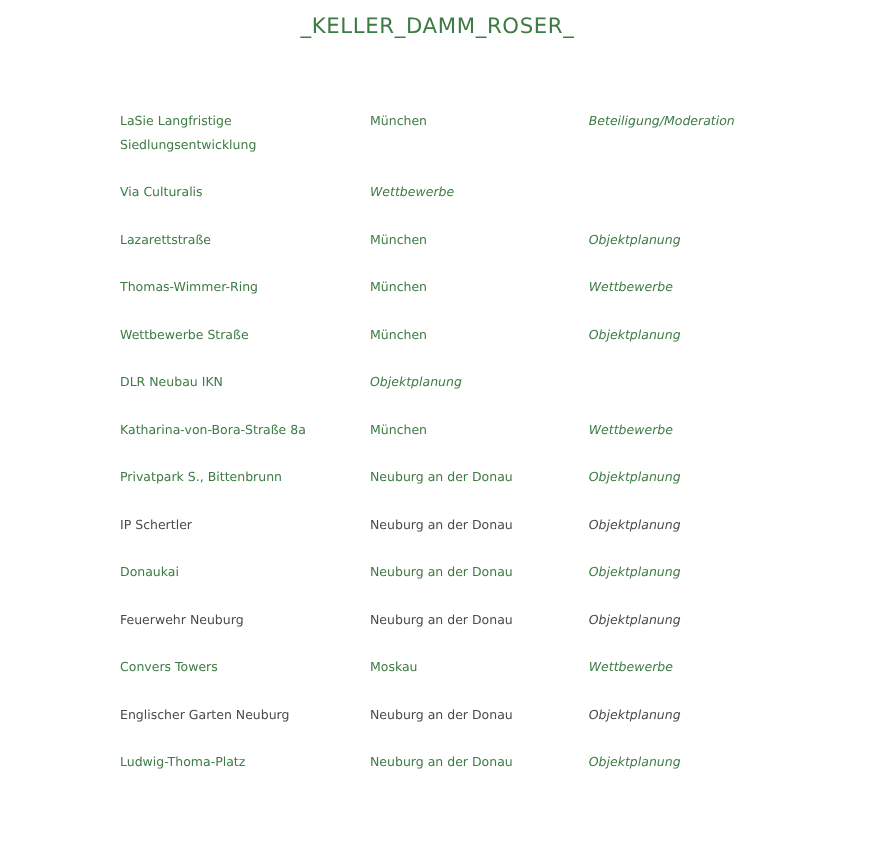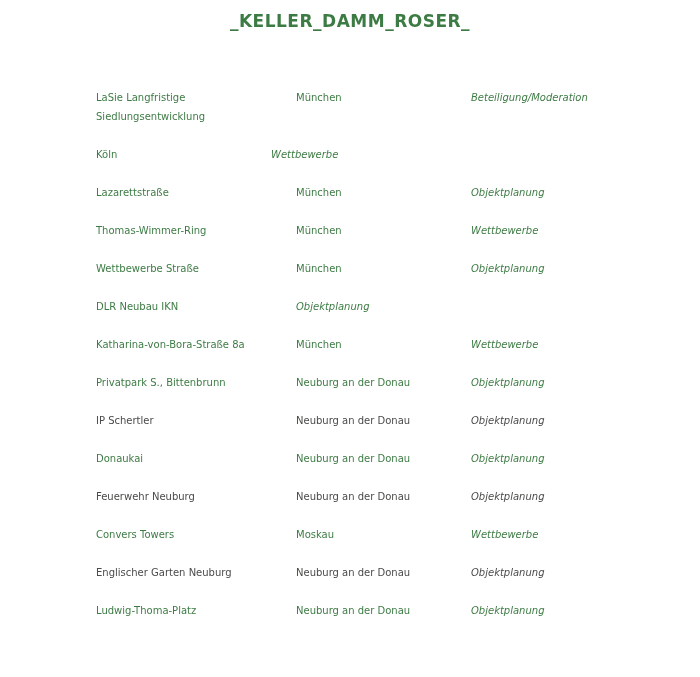--- a/index.html
+++ b/index.html
@@ -10,21 +10,21 @@
   html,body{margin:0;padding:0;}
   body{
     width:700px;height:677px;background:var(--bg);
     font-family:"DejaVu Sans","Liberation Sans",sans-serif;
     -webkit-font-smoothing:antialiased;
     overflow:hidden;position:relative;
   }
   .logo{
     position:absolute;top:11px;left:0;width:700px;
     text-align:center;color:var(--green);
-    font-size:17px;font-weight:700;letter-spacing:0.5px;
+    font-size:17px;font-weight:400;letter-spacing:0.5px;
     cursor:pointer;white-space:nowrap;
   }
   .project-table{
     position:absolute;top:88px;left:96px;width:560px;
   }
   .project-row{
     display:flex;align-items:flex-start;
     margin-bottom:19px;
     font-size:10px;line-height:19px;
     color:var(--green);cursor:pointer;
@@ -47,21 +47,21 @@
 
 <div class="project-table">
 
     <div class="project-row">
       <div class="cell-name">LaSie Langfristige Siedlungsentwicklung</div>
       <div class="cell-city">München</div>
       <div class="cell-category">Beteiligung/Moderation</div>
     </div>
 
     <div class="project-row">
-      <div class="cell-city">Köln</div>
+      <div class="cell-name">Via Culturalis</div>
       <div class="cell-category">Wettbewerbe</div>
     </div>
 
     <div class="project-row">
       <div class="cell-name">Lazarettstraße</div>
       <div class="cell-city">München</div>
       <div class="cell-category">Objektplanung</div>
     </div>
 
     <div class="project-row">

